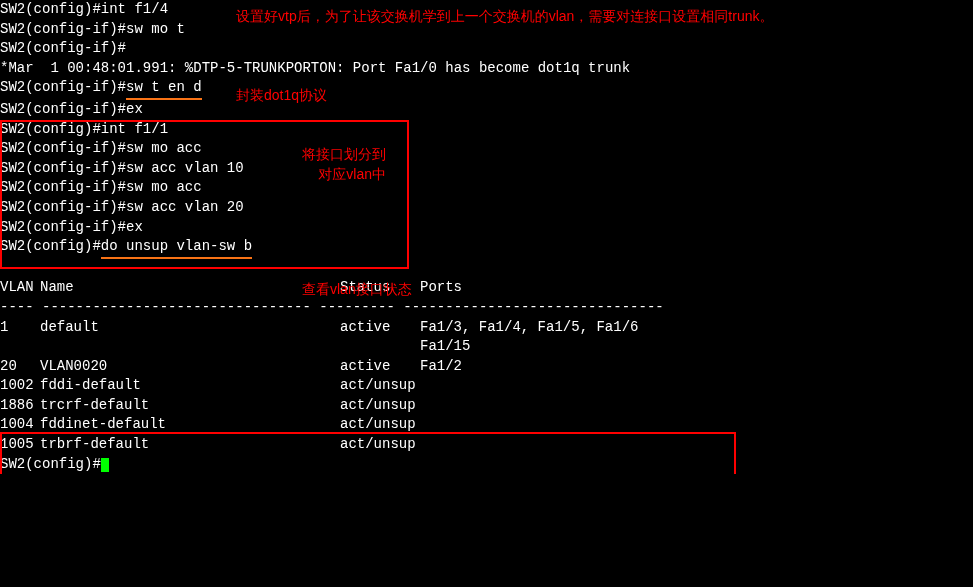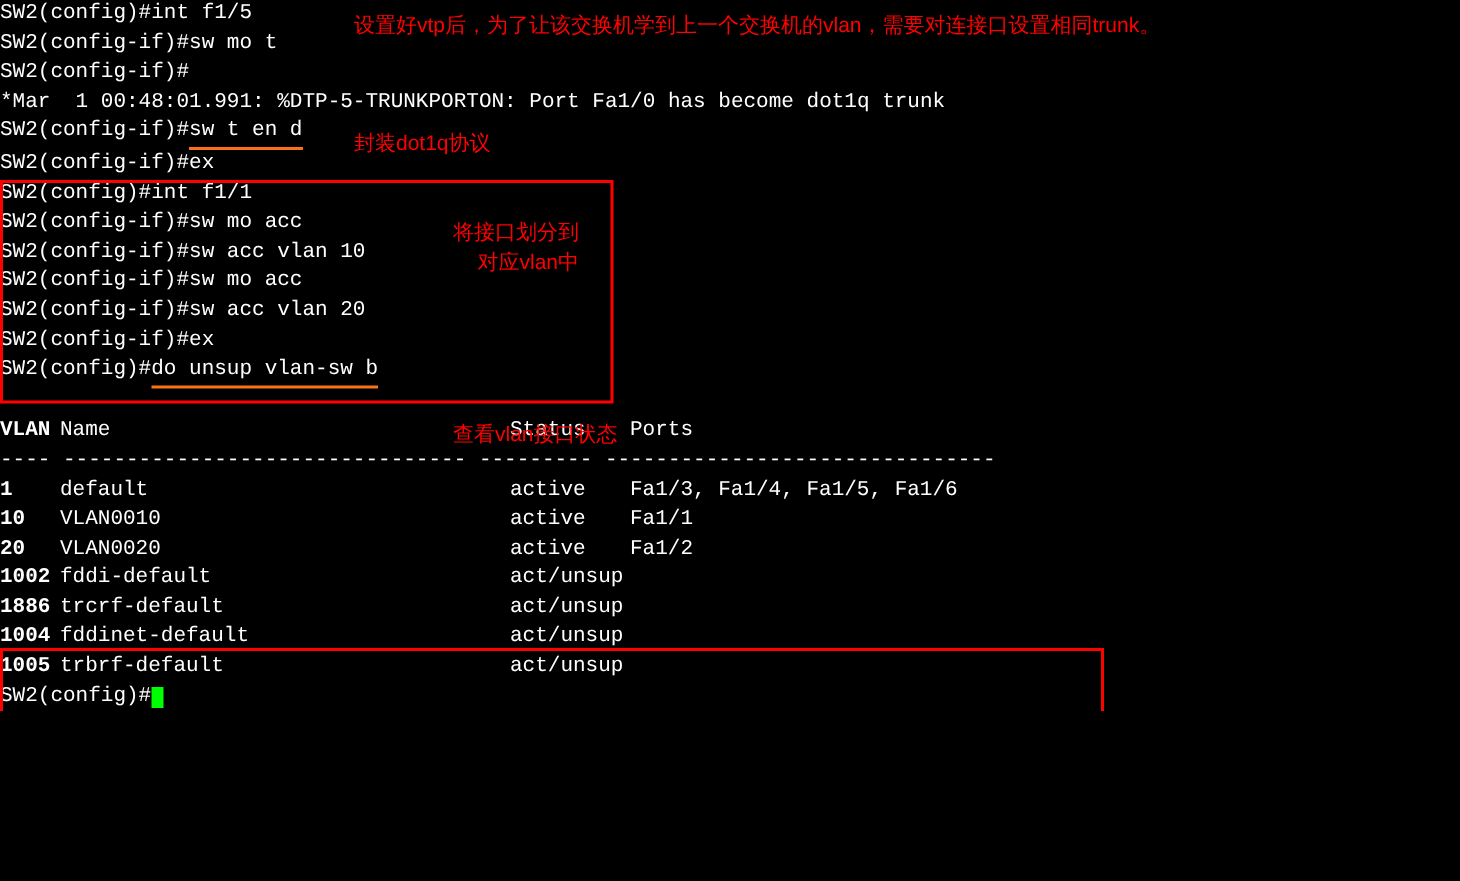--- a/index.html
+++ b/index.html
@@ -33,52 +33,52 @@
       border-bottom: 2px solid #f97316;
       display: inline-block;
     }
     .cursor {
       background: #00ff00;
       display: inline-block;
       width: 8px;
       height: 14px;
       vertical-align: text-bottom;
     }
-    .col-vlan { width: 40px; display: inline-block; font-weight: bold; }
+    .col-vlan { width: 40px; display: inline-block; }
     .col-name { width: 300px; display: inline-block; }
     .col-status { width: 80px; display: inline-block; }
     .col-ports { display: inline-block; }
     .hdr-underline {
       white-space: pre;
     }
   </style>
 </head>
 <body>
 
 <div>
-<div class="line">SW2(config)#int f1/5</div>
+<div class="line">SW2(config)#int f1/4</div>
 <div class="line">SW2(config-if)#sw mo t</div>
 <div class="line">SW2(config-if)#</div>
 <div class="line">*Mar  1 00:48:01.991: %DTP-5-TRUNKPORTON: Port Fa1/0 has become dot1q trunk</div>
 <div class="line"><span>SW2(config-if)#</span><span class="red-underline">sw t en d</span></div>
 <div class="line">SW2(config-if)#ex</div>
 <div class="line">SW2(config)#int f1/1</div>
 <div class="line">SW2(config-if)#sw mo acc</div>
 <div class="line">SW2(config-if)#sw acc vlan 10</div>
 <div class="line">SW2(config-if)#sw mo acc</div>
 <div class="line">SW2(config-if)#sw acc vlan 20</div>
 <div class="line">SW2(config-if)#ex</div>
 <div class="line"><span>SW2(config)#</span><span class="red-underline">do unsup vlan-sw b</span></div>
 <div class="line"> </div>
 
 <div class="line"><span class="col-vlan">VLAN</span><span class="col-name">Name</span><span class="col-status">Status</span><span class="col-ports">Ports</span></div>
 <div class="line hdr-underline">---- -------------------------------- --------- -------------------------------</div>
 
 <div class="line"><span class="col-vlan">1</span><span class="col-name">default</span><span class="col-status">active</span><span class="col-ports">Fa1/3, Fa1/4, Fa1/5, Fa1/6</span></div>
-<div class="line"><span class="col-vlan">10</span><span class="col-name">VLAN0010</span><span class="col-status">active</span><span class="col-ports">Fa1/1</span></div>
+<div class="line"><span class="col-vlan"></span><span class="col-name"></span><span class="col-status"></span><span class="col-ports">Fa1/15</span></div>
 <div class="line"><span class="col-vlan">20</span><span class="col-name">VLAN0020</span><span class="col-status">active</span><span class="col-ports">Fa1/2</span></div>
 <div class="line"><span class="col-vlan">1002</span><span class="col-name">fddi-default</span><span class="col-status">act/unsup</span><span class="col-ports"></span></div>
 <div class="line"><span class="col-vlan">1886</span><span class="col-name">trcrf-default</span><span class="col-status">act/unsup</span><span class="col-ports"></span></div>
 <div class="line"><span class="col-vlan">1004</span><span class="col-name">fddinet-default</span><span class="col-status">act/unsup</span><span class="col-ports"></span></div>
 <div class="line"><span class="col-vlan">1005</span><span class="col-name">trbrf-default</span><span class="col-status">act/unsup</span><span class="col-ports"></span></div>
 
 <div class="line"><span>SW2(config)#</span><span class="cursor"></span></div>
 </div>
 
 <div class="annotation" style="left:236px; top:7px;">设置好vtp后，为了让该交换机学到上一个交换机的vlan，需要对连接口设置相同trunk。</div>

